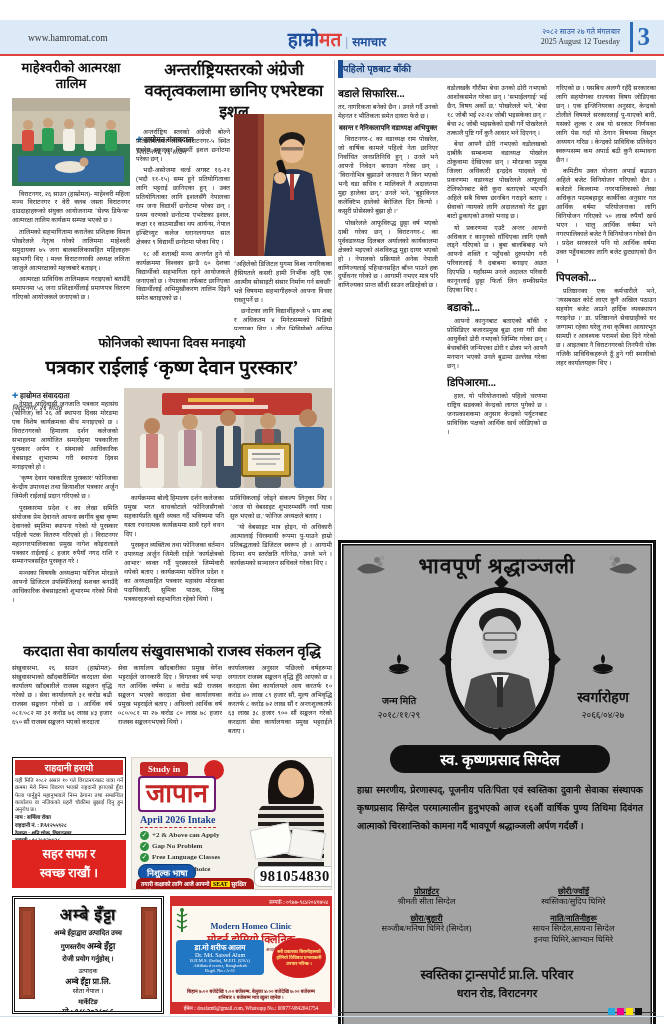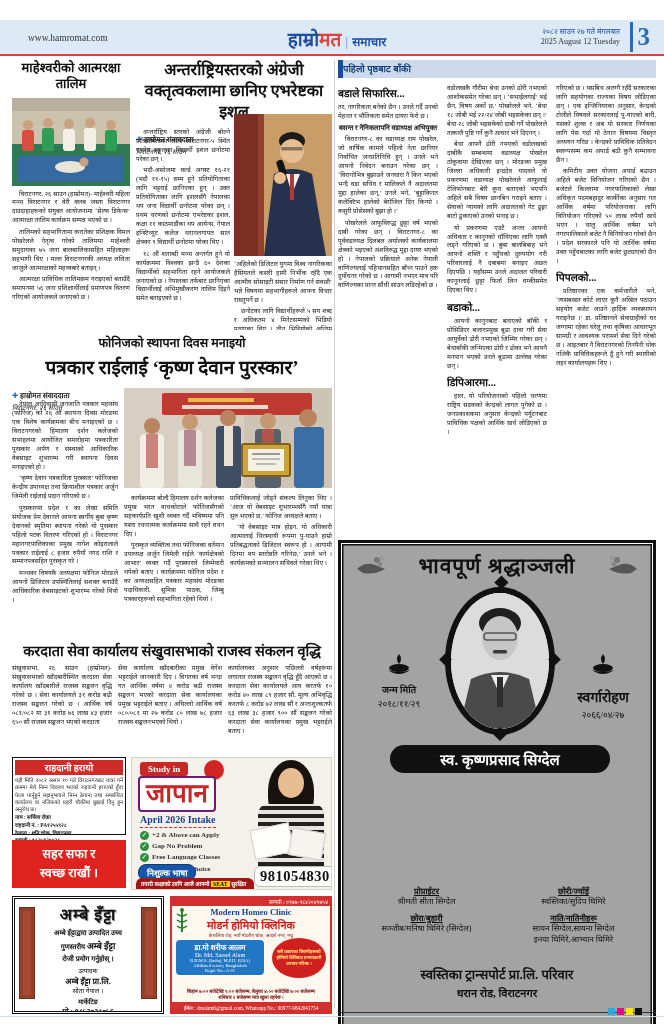--- a/index.html
+++ b/index.html
@@ -230,21 +230,21 @@
   </div>
 
   <div class="abs" style="left:170px;top:896px;width:162px;height:118px;background:#d32f2f;padding:2px;overflow:hidden">
     <div style="font-size:5.5px;color:#fff;text-align:right;padding:0 2px">सम्पर्क : ०९७७-९८४२०४१७५४</div>
     <div style="background:#fdf8ef;height:96px;position:relative;overflow:hidden">
       <svg class="abs" style="left:3px;top:2px" width="14" height="26" viewBox="0 0 14 26">
         <rect x="6" y="2" width="2" height="22" fill="#2e7d32"></rect>
         <path d="M2,6 Q7,10 12,6 M2,12 Q7,16 12,12 M2,18 Q7,22 12,18" stroke="#2e7d32" stroke-width="1.4" fill="none"></path>
         <circle cx="7" cy="2" r="2" fill="#2e7d32"></circle>
       </svg>
-      <div style="text-align:center;margin-top:1px">
+      <div style="text-align:center;margin-top:15px">
         <div style="font-size:8.5px;font-weight:bold;color:#16418a">Modern Homeo Clinic</div>
         <div style="font-size:11px;font-weight:900;color:#c81f1f">मोडर्न होमियो क्लिनिक</div>
         <div style="font-size:4.8px;color:#7a1c1c">केशलिया रोड, नयाँ मोटरीय चोक, आदर्श नगर, मधु</div>
       </div>
       <div class="abs" style="left:4px;top:34px;width:88px;background:#2277c4;border-radius:4px;color:#fff;text-align:center;padding:2px 1px">
         <div style="font-size:7.5px;font-weight:bold">डा.मो शरीफ आलम</div>
         <div style="font-size:6px">Dr. Md. Sareef Alam</div>
         <div style="font-size:4.6px">B.H.M.S. (India), M.P.H. (USA)</div>
         <div style="font-size:4.6px">Affiliated center, Bangladesh</div>
         <div style="font-size:4.6px">Regd. No.: A-11</div>
@@ -332,36 +332,37 @@
         </svg>
       </div>
     </div>
 
     <div class="abs" style="left:18px;top:110px;width:80px;text-align:center">
       <svg width="30" height="26" viewBox="0 0 30 26">
         <path d="M15,1 Q19,6 15,11 Q11,6 15,1" fill="#111"></path>
         <ellipse cx="15" cy="15" rx="10" ry="4" fill="#111"></ellipse>
         <path d="M4,17 Q15,25 26,17 Q15,21 4,17" fill="#111"></path>
       </svg>
-      <div style="font-size:9.5px;font-weight:bold;margin-top:0">जन्म मिति</div>
+      <div style="font-size:9.5px;font-weight:bold;margin-top:11px">जन्म मिति</div>
       <div style="font-size:9px;margin-top:1px">२०१८/११/२९</div>
     </div>
 
     <div class="abs" style="left:222px;top:110px;width:80px;text-align:center">
       <svg width="30" height="26" viewBox="0 0 30 26">
         <path d="M15,1 Q19,6 15,11 Q11,6 15,1" fill="#111"></path>
         <ellipse cx="15" cy="15" rx="10" ry="4" fill="#111"></ellipse>
         <path d="M4,17 Q15,25 26,17 Q15,21 4,17" fill="#111"></path>
       </svg>
       <div style="font-size:14px;font-weight:bold;margin-top:4px">स्वर्गारोहण</div>
       <div style="font-size:9px;margin-top:2px">२०६६/०४/२७</div>
     </div>
 
     <div class="abs" style="left:49px;top:202px;width:220px;background:#111;color:#fff;border-radius:14px;text-align:center;font-size:15px;font-weight:bold;padding:4px 0">स्व. कृष्णप्रसाद सिग्देल</div>
 
+    <div class="abs" style="left:16px;top:238px;width:286px;font-size:9.3px;font-weight:bold;line-height:1.95;text-align:justify;color:#111">हाम्रा स्मरणीय, प्रेरणास्पद्, पूजनीय पति/पिता एवं स्वस्तिका दुवानी सेवाका संस्थापक कृष्णप्रसाद सिग्देल परमात्मालीन हुनुभएको आज १६औं वार्षिक पुण्य तिथिमा दिवंगत आत्माको चिरशान्तिको कामना गर्दै भावपूर्ण श्रद्धाञ्जली अर्पण गर्दछौं ।</div>
 
     <div class="abs" style="left:16px;top:342px;width:286px;display:grid;grid-template-columns:1fr 1fr;row-gap:5px;column-gap:8px">
       <div>
         <div class="fam-label">प्रोप्राईटर</div>
         <div class="fam-val">श्रीमती सीता सिग्देल</div>
       </div>
       <div>
         <div class="fam-label">छोरी/ज्वाँइँ</div>
         <div class="fam-val">स्वस्तिका/सुदिप घिमिरे</div>
       </div>

